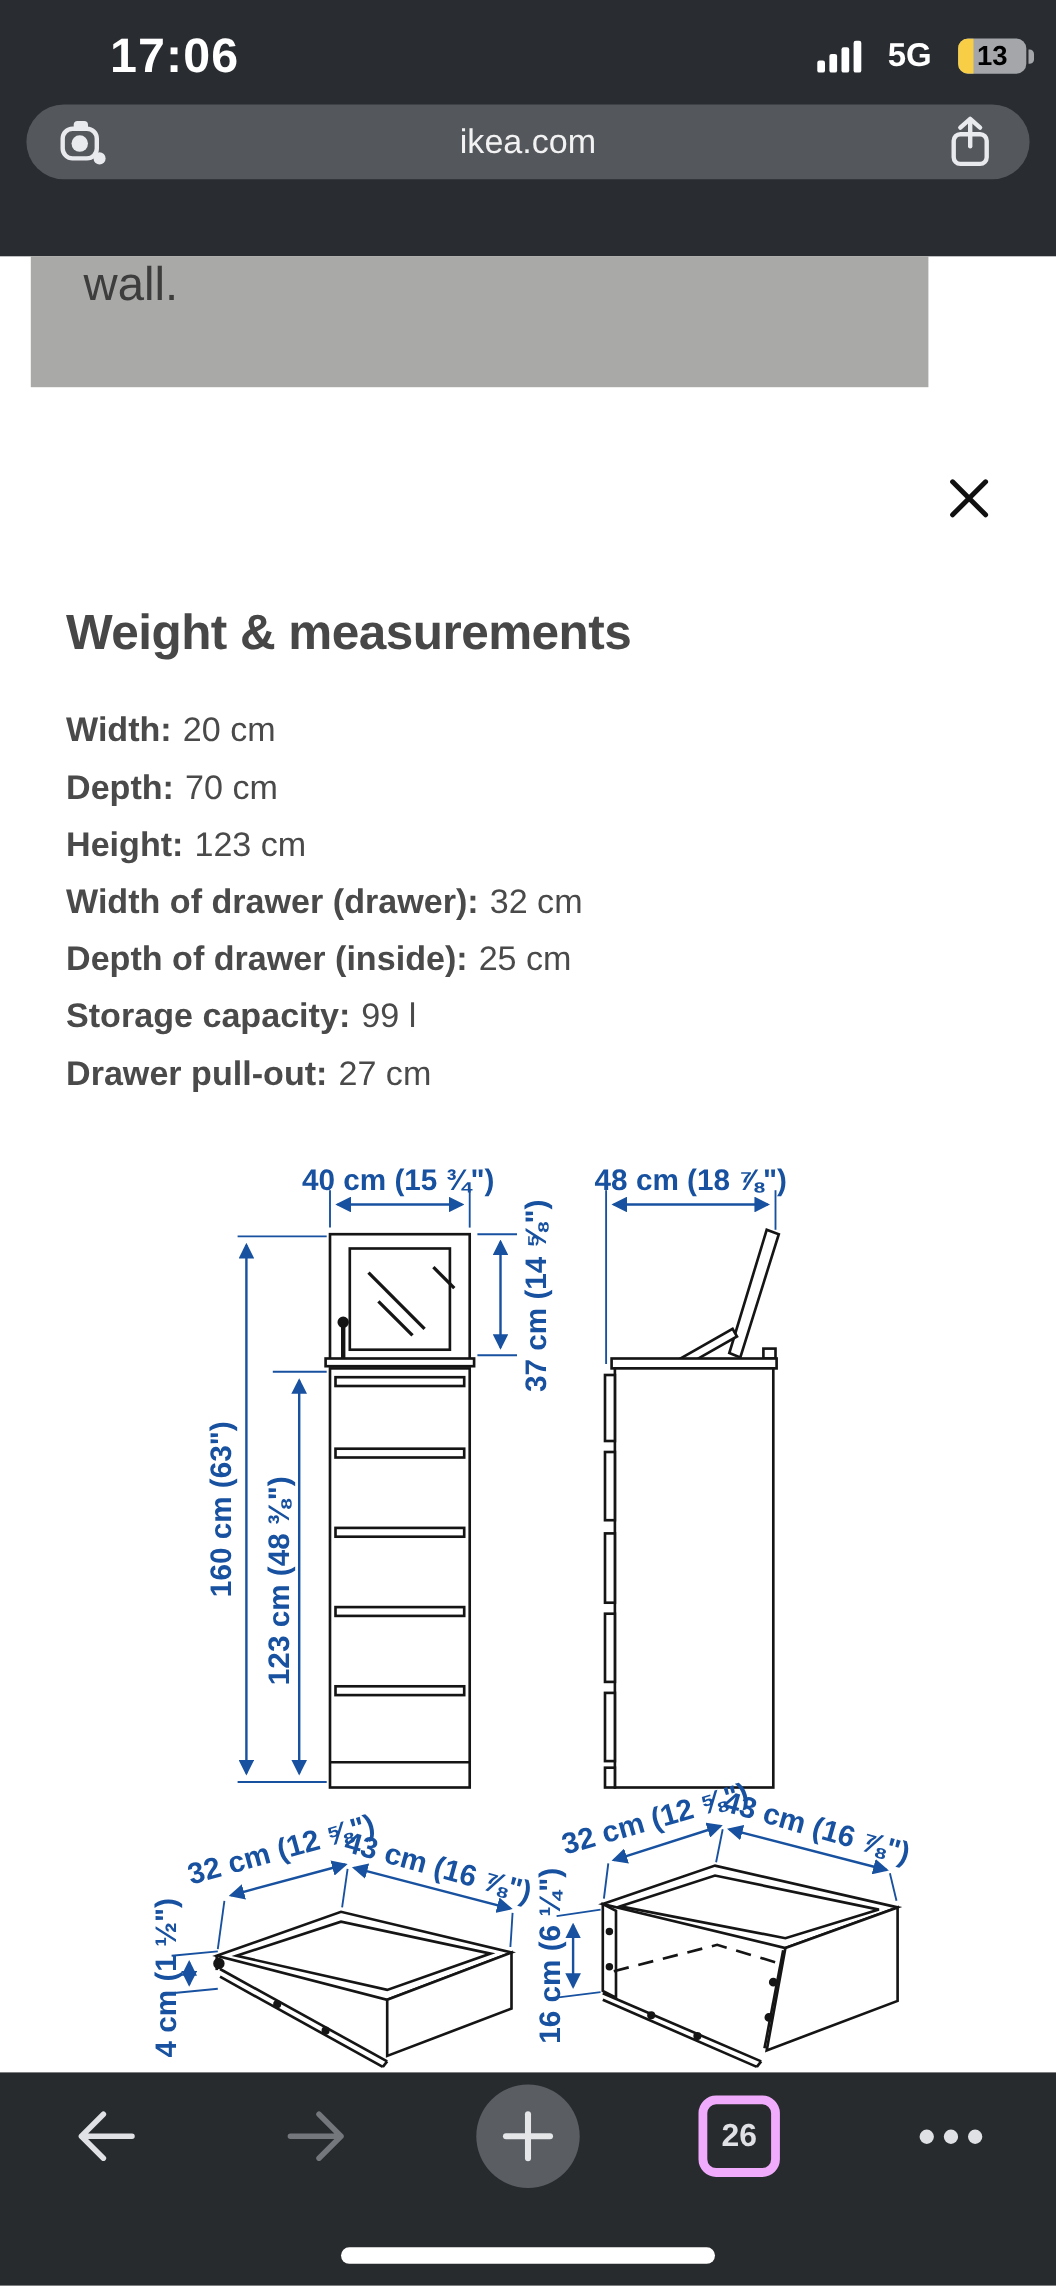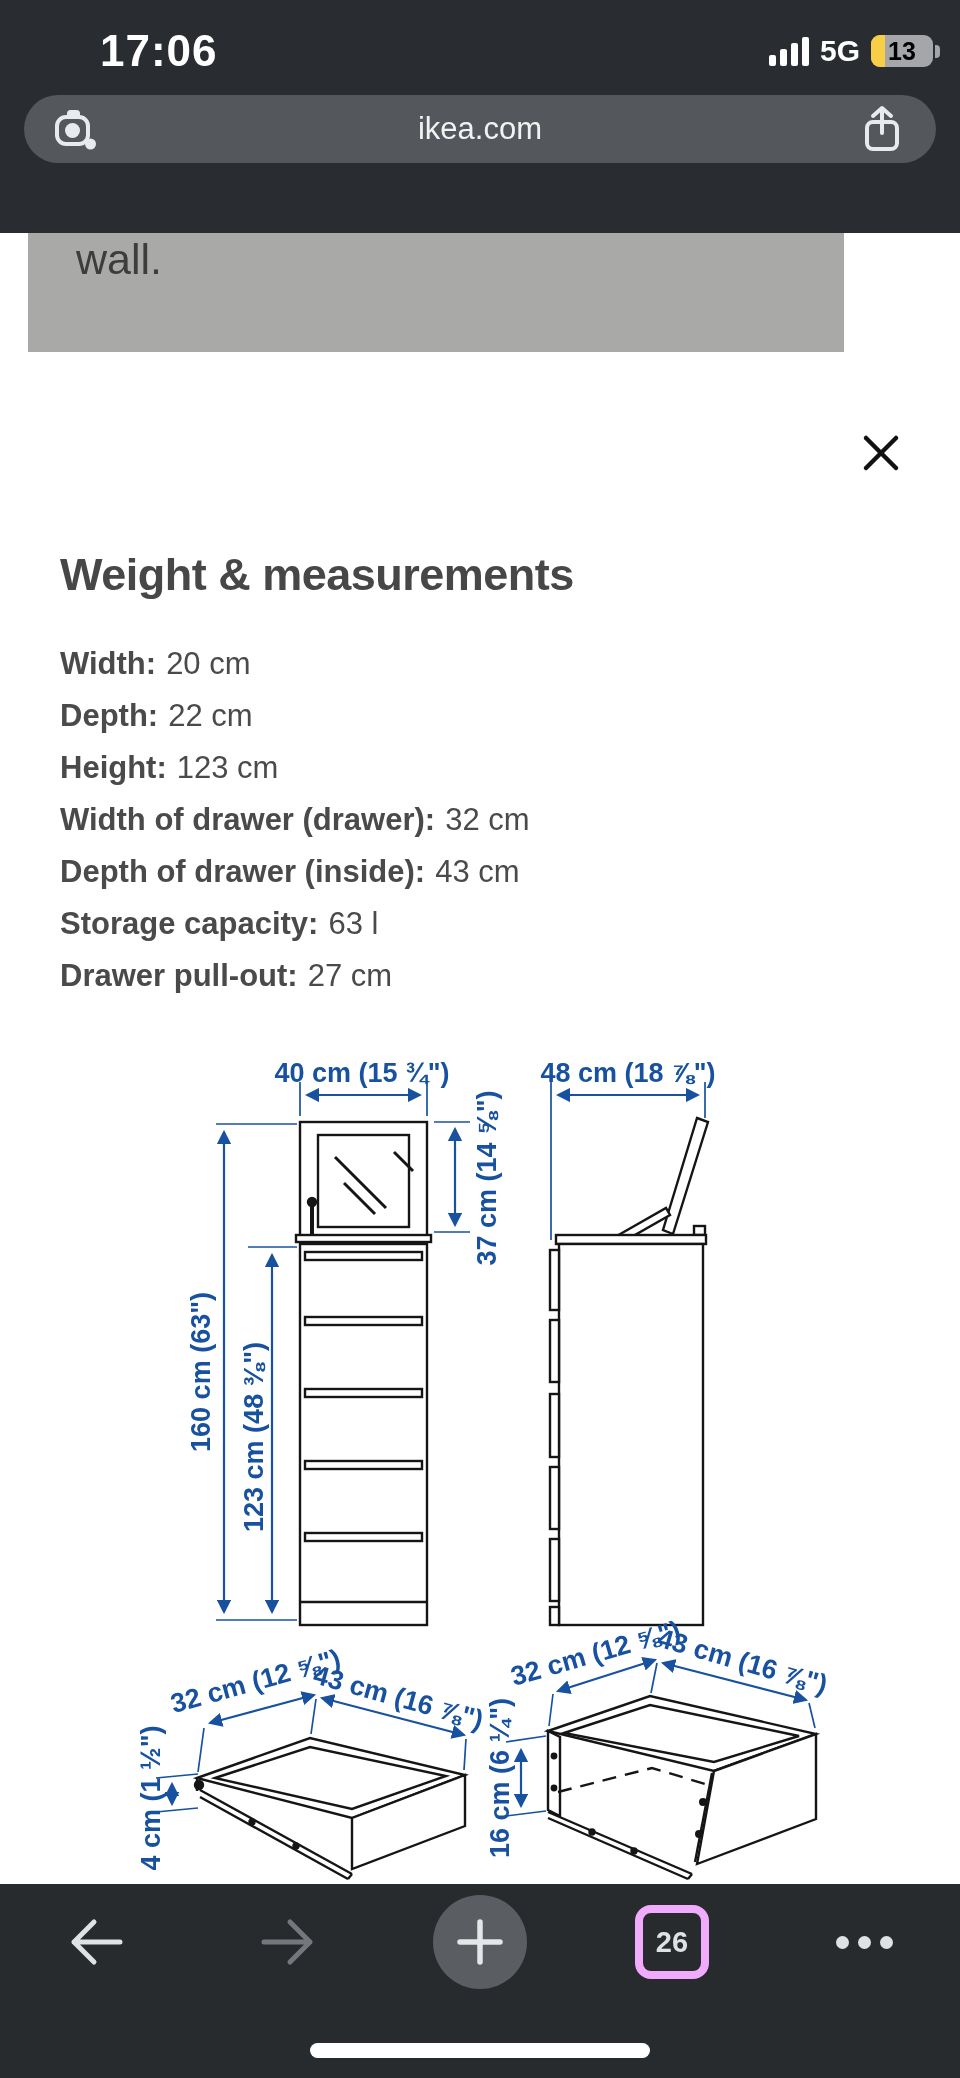--- a/index.html
+++ b/index.html
@@ -3,21 +3,21 @@
 <meta charset="utf-8">
 <style>
   html,body{margin:0;padding:0;}
   body{
     width:960px;height:2078px;position:relative;background:#fff;
     font-family:"Liberation Sans", sans-serif;overflow:hidden;
   }
   
   .status-header{position:absolute;top:0;left:0;width:960px;height:233px;background:#292c30;}
   .time{position:absolute;left:56px;top:26px;font-size:44px;font-weight:700;color:#fff;letter-spacing:1px;margin-left:44px;}
-  .status-right{position:absolute;right:20px;top:34px;display:flex;align-items:center;gap:11px;}
+  .status-right{position:absolute;right:20px;top:34px;display:flex;align-items:center;gap:24px;}
   .sig-bars{display:flex;align-items:flex-end;gap:4px;height:30px;}
   .sig-bars span{display:block;width:7px;background:#fff;border-radius:2px;}
   .sig-b1{height:11px;} .sig-b2{height:17px;} .sig-b3{height:23px;} .sig-b4{height:29px;}
   .net-label{color:#fff;font-size:30px;font-weight:600;}
   .battery-wrap{display:flex;align-items:center;}
   .battery{position:relative;width:62px;height:32px;border-radius:9px;background:#a4a6aa;overflow:hidden;}
   .battery-fill{position:absolute;left:0;top:0;bottom:0;width:14px;background:#f7ce45;}
   .battery-num{position:absolute;inset:0;display:flex;align-items:center;justify-content:center;
     font-size:25px;font-weight:700;color:#000000;}
   .battery-nub{width:5px;height:13px;background:#a4a6aa;border-radius:0 4px 4px 0;margin-left:2px;}
@@ -103,25 +103,25 @@
     <svg width="46" height="46" viewBox="0 0 46 46">
       <line x1="8" y1="8" x2="38" y2="38" stroke="#111" stroke-width="4.5" stroke-linecap="round"></line>
       <line x1="38" y1="8" x2="8" y2="38" stroke="#111" stroke-width="4.5" stroke-linecap="round"></line>
     </svg>
   </button>
 
   <h1 class="modal-title">Weight &amp; measurements</h1>
 
   <div class="specs">
     <div class="spec-row"><span class="spec-label">Width:</span><span>20 cm</span></div>
-    <div class="spec-row"><span class="spec-label">Depth:</span><span>22 cm</span></div>
+    <div class="spec-row"><span class="spec-label">Depth:</span><span>70 cm</span></div>
     <div class="spec-row"><span class="spec-label">Height:</span><span>123 cm</span></div>
     <div class="spec-row"><span class="spec-label">Width of drawer (drawer):</span><span>32 cm</span></div>
-    <div class="spec-row"><span class="spec-label">Depth of drawer (inside):</span><span>43 cm</span></div>
-    <div class="spec-row"><span class="spec-label">Storage capacity:</span><span>63 l</span></div>
+    <div class="spec-row"><span class="spec-label">Depth of drawer (inside):</span><span>25 cm</span></div>
+    <div class="spec-row"><span class="spec-label">Storage capacity:</span><span>99 l</span></div>
     <div class="spec-row"><span class="spec-label">Drawer pull-out:</span><span>27 cm</span></div>
   </div>
 
   <svg class="diagram-svg" viewBox="0 352 960 1532" font-family="Liberation Sans, sans-serif">
     <defs>
       <marker id="ar" viewBox="0 0 10 10" refX="8.5" refY="5" markerWidth="6.5" markerHeight="6.5" orient="auto-start-reverse">
         <path d="M0 0 L10 5 L0 10 Z" fill="#17519f"></path>
       </marker>
     </defs>
 

